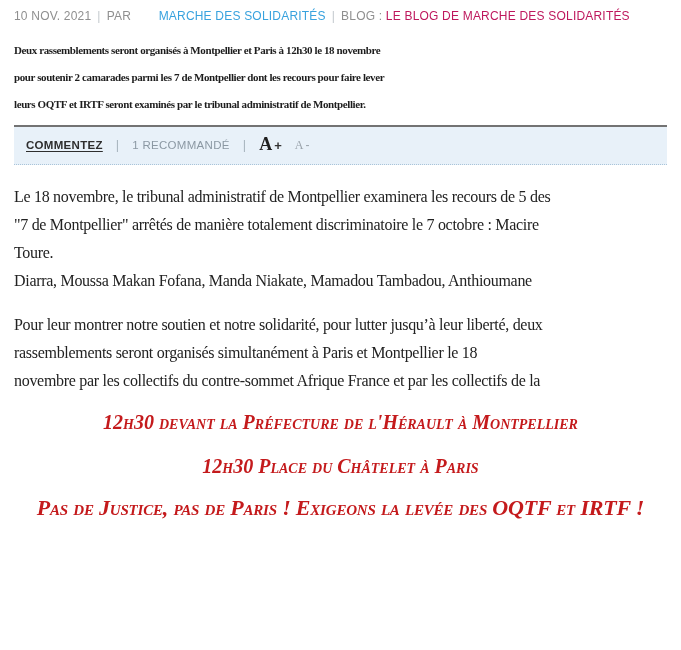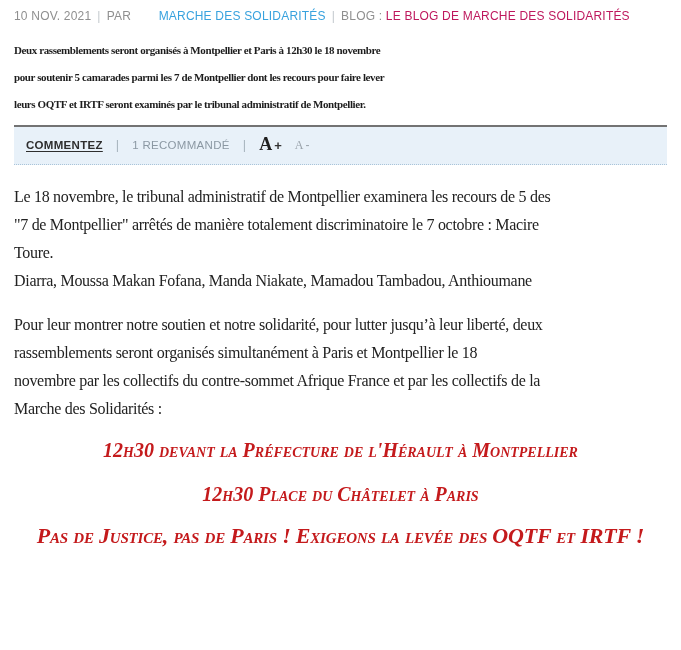--- a/index.html
+++ b/index.html
@@ -87,21 +87,21 @@
 
 
   <div class="meta">
     <span>10 NOV. 2021</span><span class="sep">|</span><span>PAR</span>
     <a class="author-link">MARCHE DES SOLIDARITÉS</a><span class="sep">|</span><span>BLOG :</span>
     <a class="blog-link">LE BLOG DE MARCHE DES SOLIDARITÉS</a>
   </div>
 
   <p class="intro">
     <span class="text-line">Deux rassemblements seront organisés à Montpellier et Paris à 12h30 le 18 novembre</span>
-    <span class="text-line">pour soutenir 5 camarades parmi les 7 de Montpellier dont les recours pour faire lever</span>
+    <span class="text-line">pour soutenir 2 camarades parmi les 7 de Montpellier dont les recours pour faire lever</span>
     <span class="text-line">leurs OQTF et IRTF seront examinés par le tribunal administratif de Montpellier.</span>
   </p>
 
   <div class="toolbar">
     <span class="comment-link">COMMENTEZ</span>
     <span class="tb-sep">|</span>
     <span class="recommend">1 RECOMMANDÉ</span>
     <span class="tb-sep">|</span>
     <span class="font-btn">
       <span class="big-a">A</span>
@@ -117,20 +117,19 @@
     <span class="text-line">Le 18 novembre, le tribunal administratif de Montpellier examinera les recours de 5 des</span>
     <span class="text-line">"7 de Montpellier" arrêtés de manière totalement discriminatoire le 7 octobre : Macire</span>
     <span class="text-line">Toure.</span>
     <span class="text-line">Diarra, Moussa Makan Fofana, Manda Niakate, Mamadou Tambadou, Anthioumane</span>
   </p>
 
   <p class="body-paragraph" id="paragraph-2">
     <span class="text-line">Pour leur montrer notre soutien et notre solidarité, pour lutter jusqu’à leur liberté, deux</span>
     <span class="text-line">rassemblements seront organisés simultanément à Paris et Montpellier le 18</span>
     <span class="text-line">novembre par les collectifs du contre-sommet Afrique France et par les collectifs de la</span>
-    <span class="text-line">Marche des Solidarités :</span>
   </p>
 
   <p class="highlight" id="highlight-1">12h30 devant la Préfecture de l'Hérault à Montpellier</p>
   <p class="highlight" id="highlight-2">12h30 Place du Châtelet à Paris</p>
   <p class="highlight" id="highlight-3">Pas de Justice, pas de Paris ! Exigeons la levée des OQTF et IRTF !</p>
 
 </div>
 
 </body></html>

